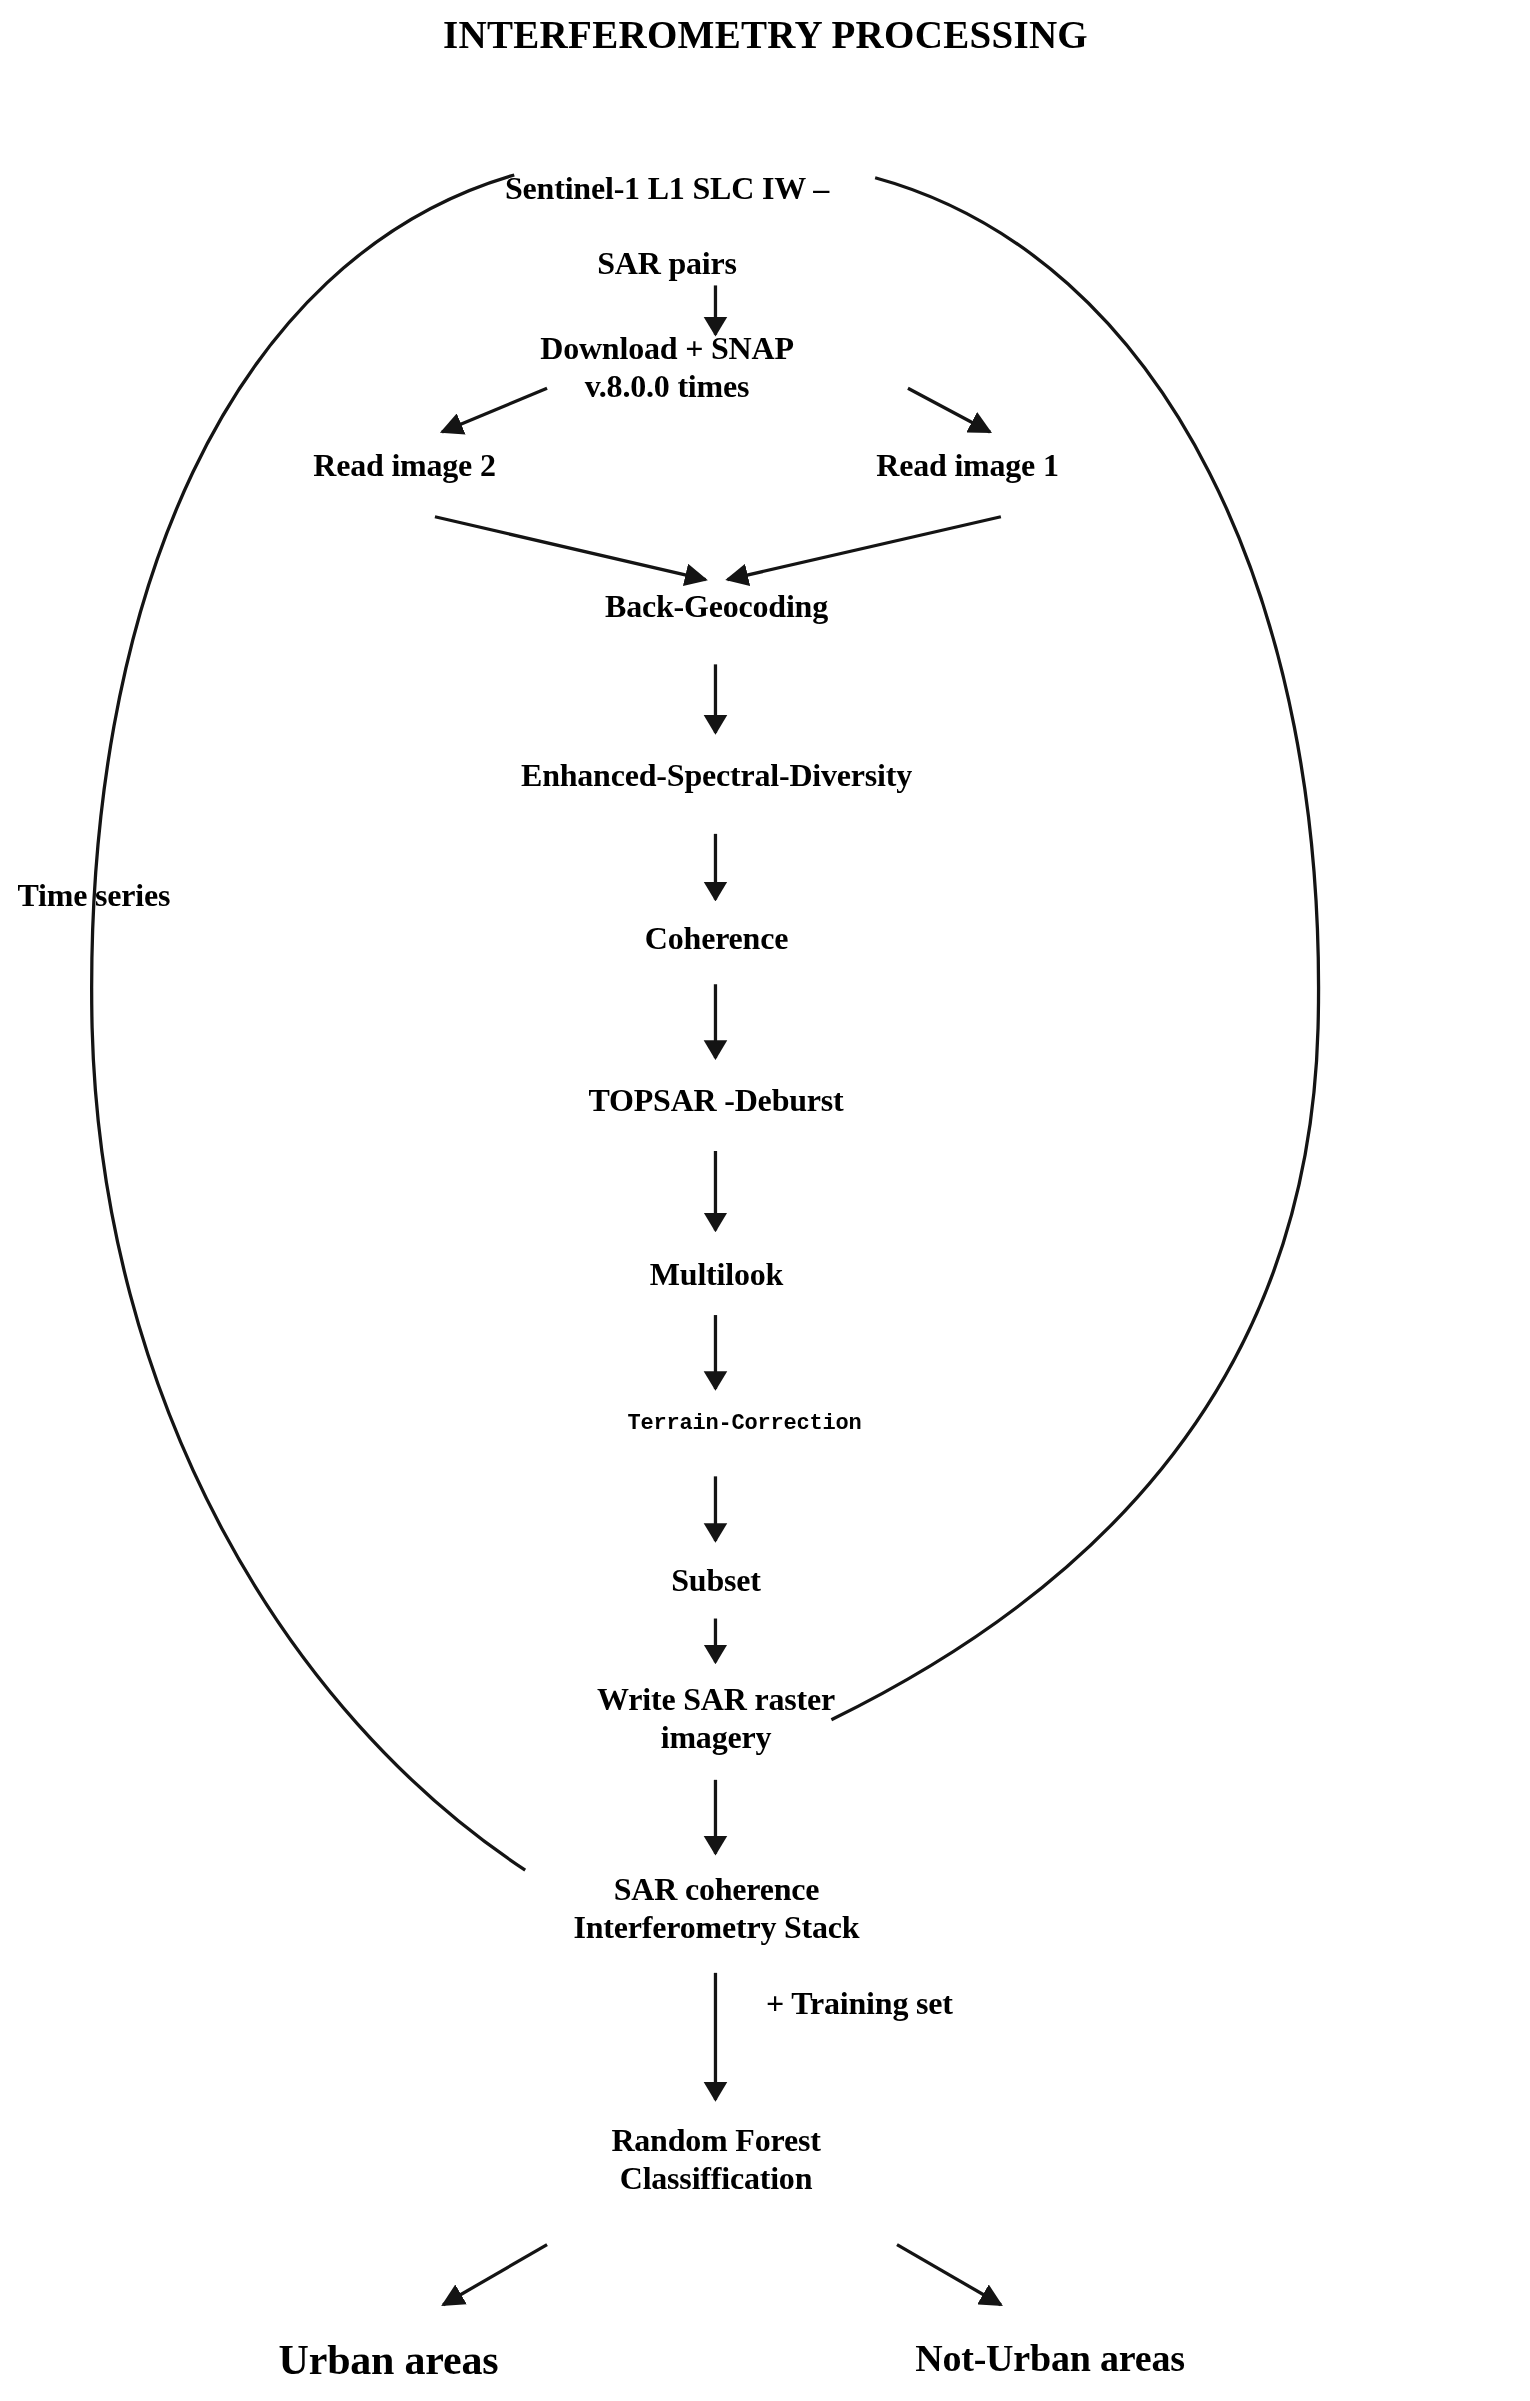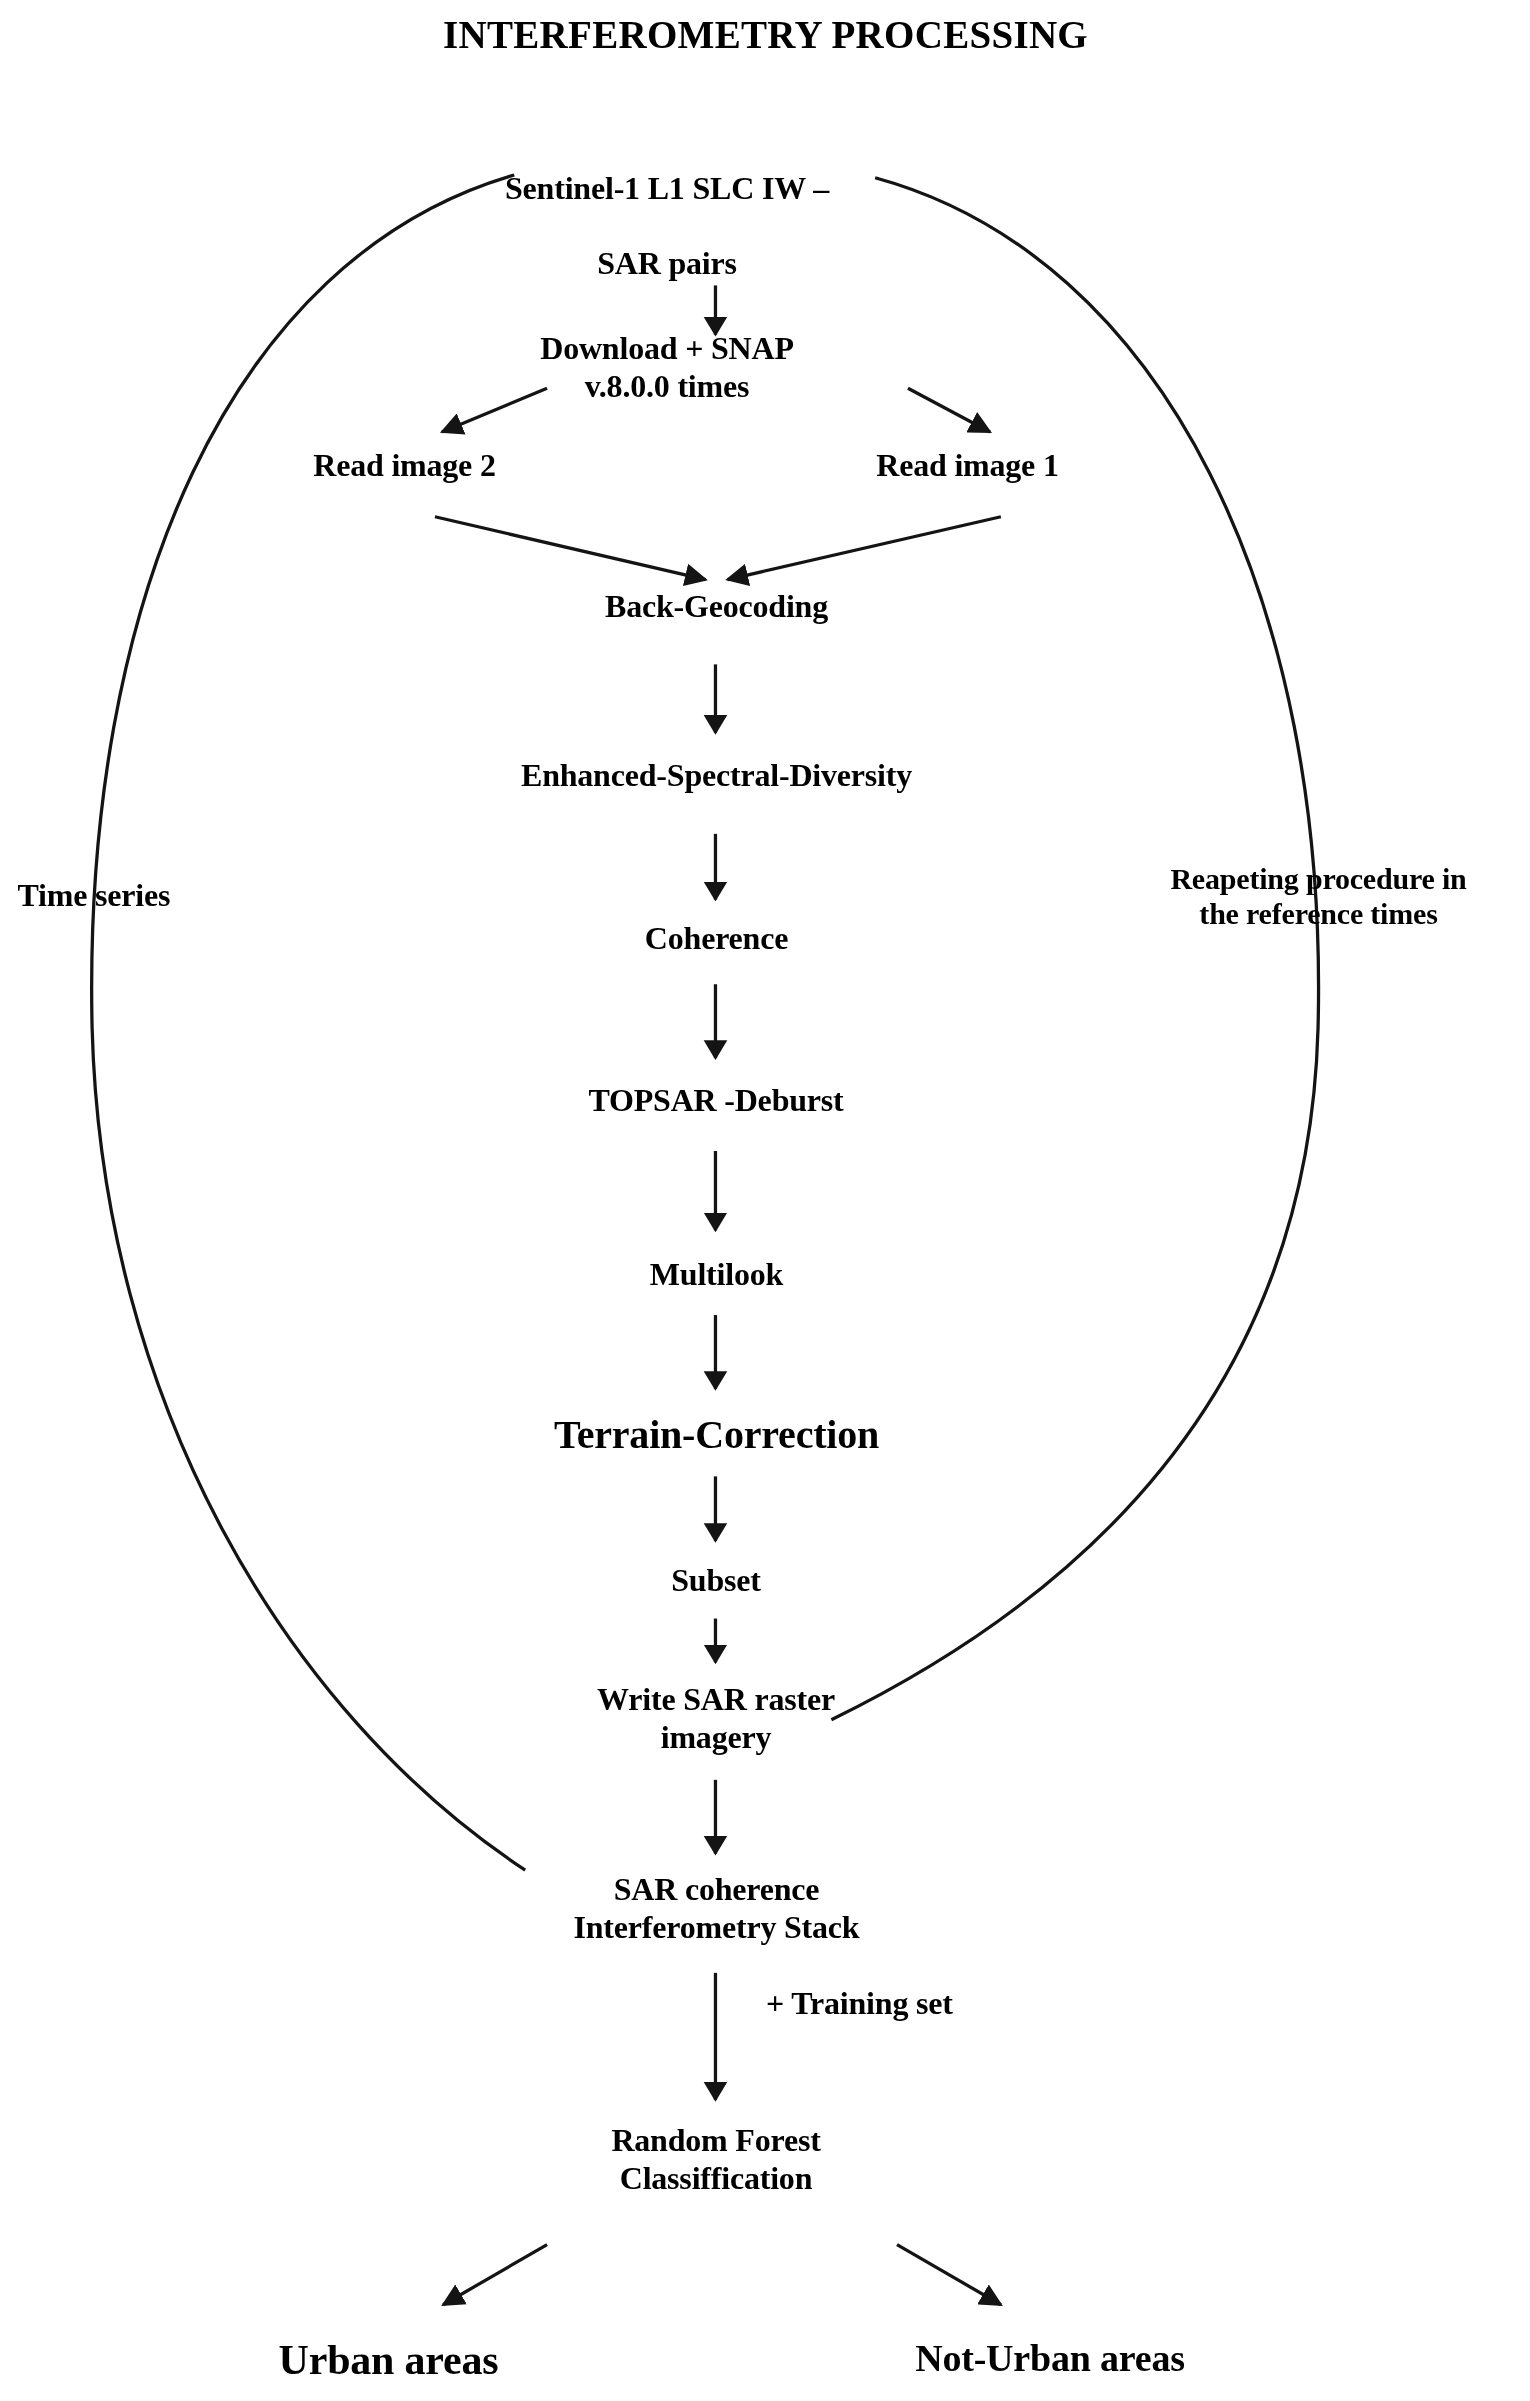--- a/index.html
+++ b/index.html
@@ -54,21 +54,21 @@
   .bold-line { display: block; }
   .n-source      { left: 448px;  top: 132px;  width: 438px;  font-size: 32px; }
   .n-download    { left: 459px;  top: 330px;  width: 416px;  font-size: 32px; }
   .n-read2       { left: 235px;  top: 447px;  width: 339px;  font-size: 32px; }
   .n-read1       { left: 798px; top: 447px;  width: 339px;  font-size: 32px; }
   .n-backgeo     { left: 487px;  top: 588px; width: 459px;  font-size: 32px; }
   .n-esd         { left: 432px;  top: 757px; width: 569px; font-size: 32px; }
   .n-coherence   { left: 525px;  top: 920px; width: 383px;  font-size: 32px; }
   .n-topsar      { left: 481px;  top: 1082px; width: 470px;  font-size: 32px; }
   .n-multilook   { left: 525px;  top: 1256px; width: 383px;  font-size: 32px; }
-  .n-terrain     { left: 476px;  top: 1411px; width: 481px;  font-size: 40px; }
+  .n-terrain     { left: 504px;  top: 1411px; width: 481px;  font-size: 22px; font-family: Liberation Mono, monospace; }
   .n-subset      { left: 552px; top: 1562px; width: 328px;  font-size: 32px; }
   .n-writesar    { left: 470px;  top: 1681px; width: 492px;  font-size: 32px; }
   .n-stack       { left: 454px;  top: 1871px; width: 525px;  font-size: 32px; }
   .n-rf          { left: 481px;  top: 2122px; width: 470px;  font-size: 32px; }
   .n-urban       { left: 208px;  top: 2336px; width: 361px;  font-size: 42px; }
   .n-noturban    { left: 842px; top: 2336px; width: 416px;  font-size: 38px; }
   .n-timeseries  { left: 5.5px;   top: 877px; width: 230px;  font-size: 32px; text-align: left; padding-left: 12px; }
   .n-repeat      { left: 1116px; top: 861px; width: 405px;  font-size: 30px; }
   .n-trainingset { left: 766px; top: 1985px; width: 306px;  font-size: 32px; text-align: left; }
 </style>
@@ -139,18 +139,16 @@
   <div class="node-text n-writesar">Write SAR raster
 imagery</div>
   <div class="node-text n-stack">SAR coherence
 Interferometry Stack</div>
   <div class="node-text n-rf">Random Forest
 Classiffication</div>
   <div class="node-text n-urban">Urban areas</div>
   <div class="node-text n-noturban">Not-Urban areas</div>
 
   <div class="node-text n-timeseries">Time series</div>
-  <div class="node-text n-repeat">Reapeting procedure in
-the reference times</div>
   <div class="node-text n-trainingset">+ Training set</div>
 
 </div>
 
 
 </body></html>

